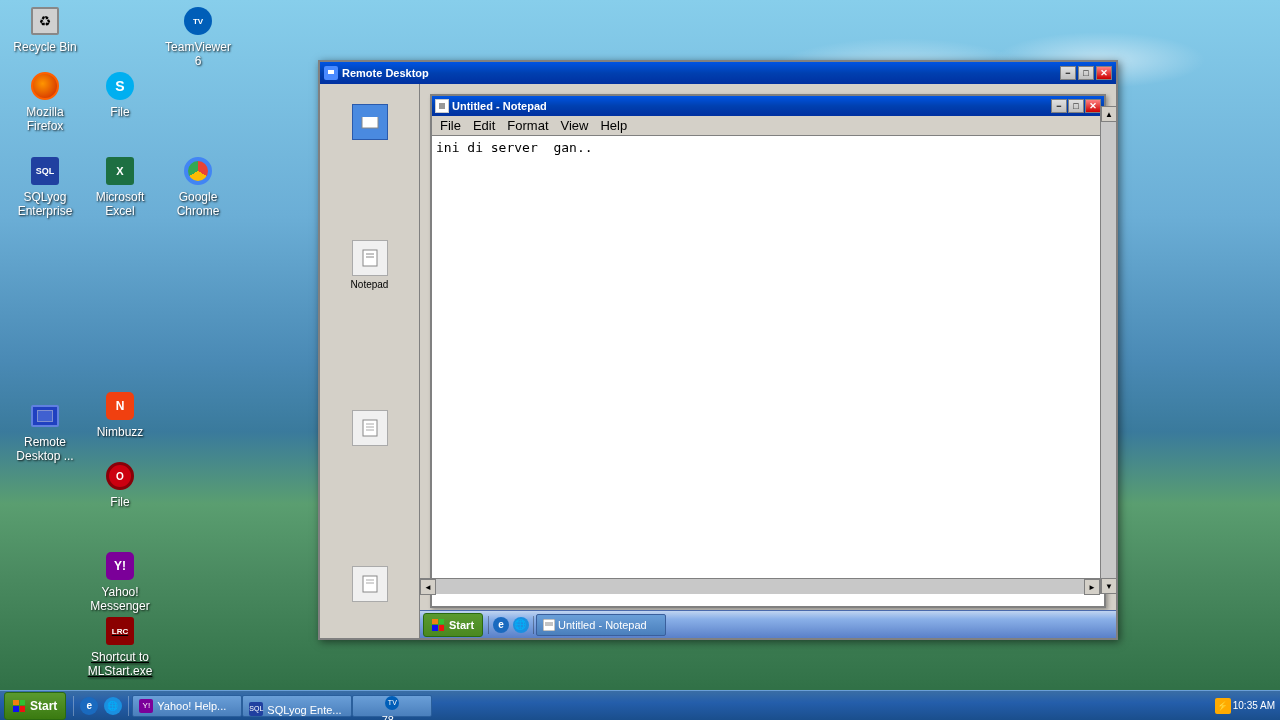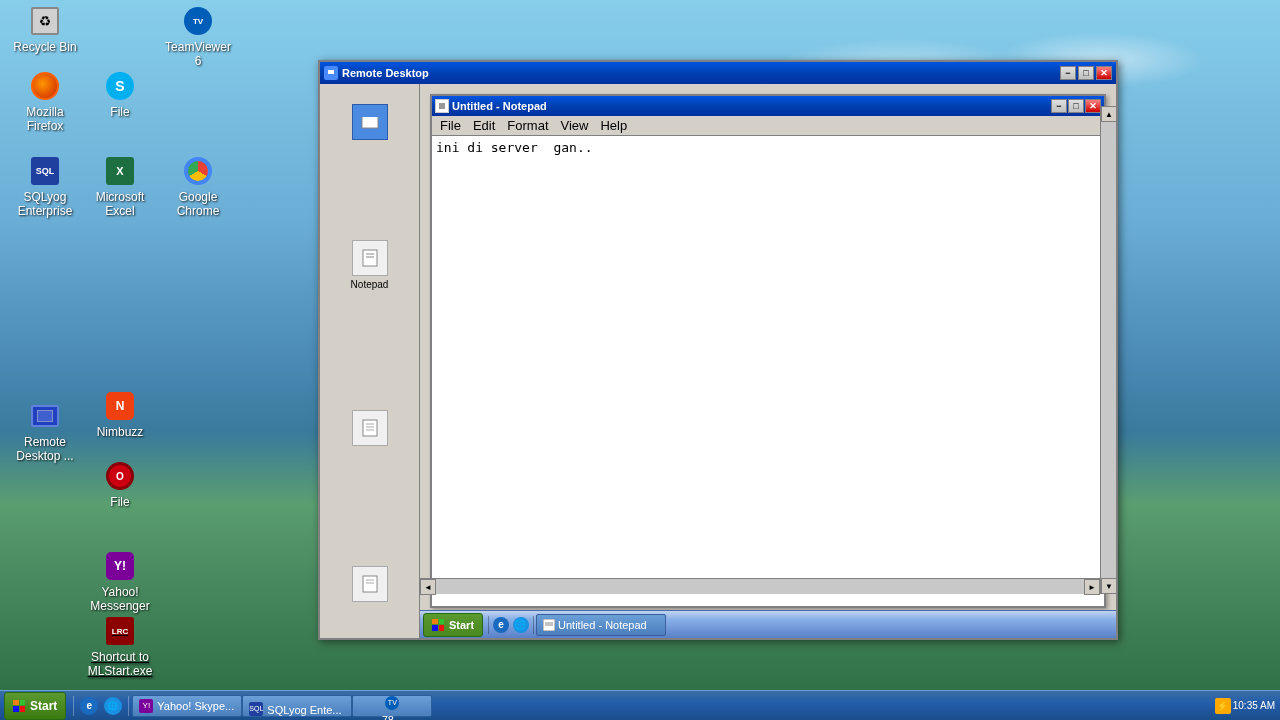--- a/index.html
+++ b/index.html
@@ -720,21 +720,21 @@
       <div style="width:18px;height:18px;background:#1a6abf;border-radius:50%;display:flex;align-items:center;justify-content:center;color:white;font-size:10px;font-weight:bold;">e</div>
     </div>
     <div class="taskbar-icon">
       <div style="width:18px;height:18px;background:#1a90e0;border-radius:50%;display:flex;align-items:center;justify-content:center;color:white;font-size:9px;">🌐</div>
     </div>
 
     <div id="taskbar-divider2" style="width:1px;height:20px;background:rgba(255,255,255,0.3);margin:0 3px;"></div>
 
     <div class="taskbar-task" style="min-width:110px;">
       <div style="width:14px;height:14px;background:#7b0099;border-radius:2px;display:flex;align-items:center;justify-content:center;color:white;font-size:8px;flex-shrink:0;">Y!</div>
-      <span>Yahoo! Skype...</span>
+      <span>Yahoo! Help...</span>
     </div>
 
     <div class="taskbar-task" style="min-width:110px;align-items:flex-end;">
       <div style="width:14px;height:14px;background:#2040a0;border-radius:2px;display:flex;align-items:center;justify-content:center;color:white;font-size:7px;flex-shrink:0;">SQL</div>
       <span>SQLyog Ente...</span>
     </div>
 
     <div class="taskbar-task" style="min-width:80px;flex-direction:column;">
       <div style="width:14px;height:14px;background:#005eb8;border-radius:50%;display:flex;align-items:center;justify-content:center;color:white;font-size:7px;flex-shrink:0;">TV</div>
       <span>78...</span>

